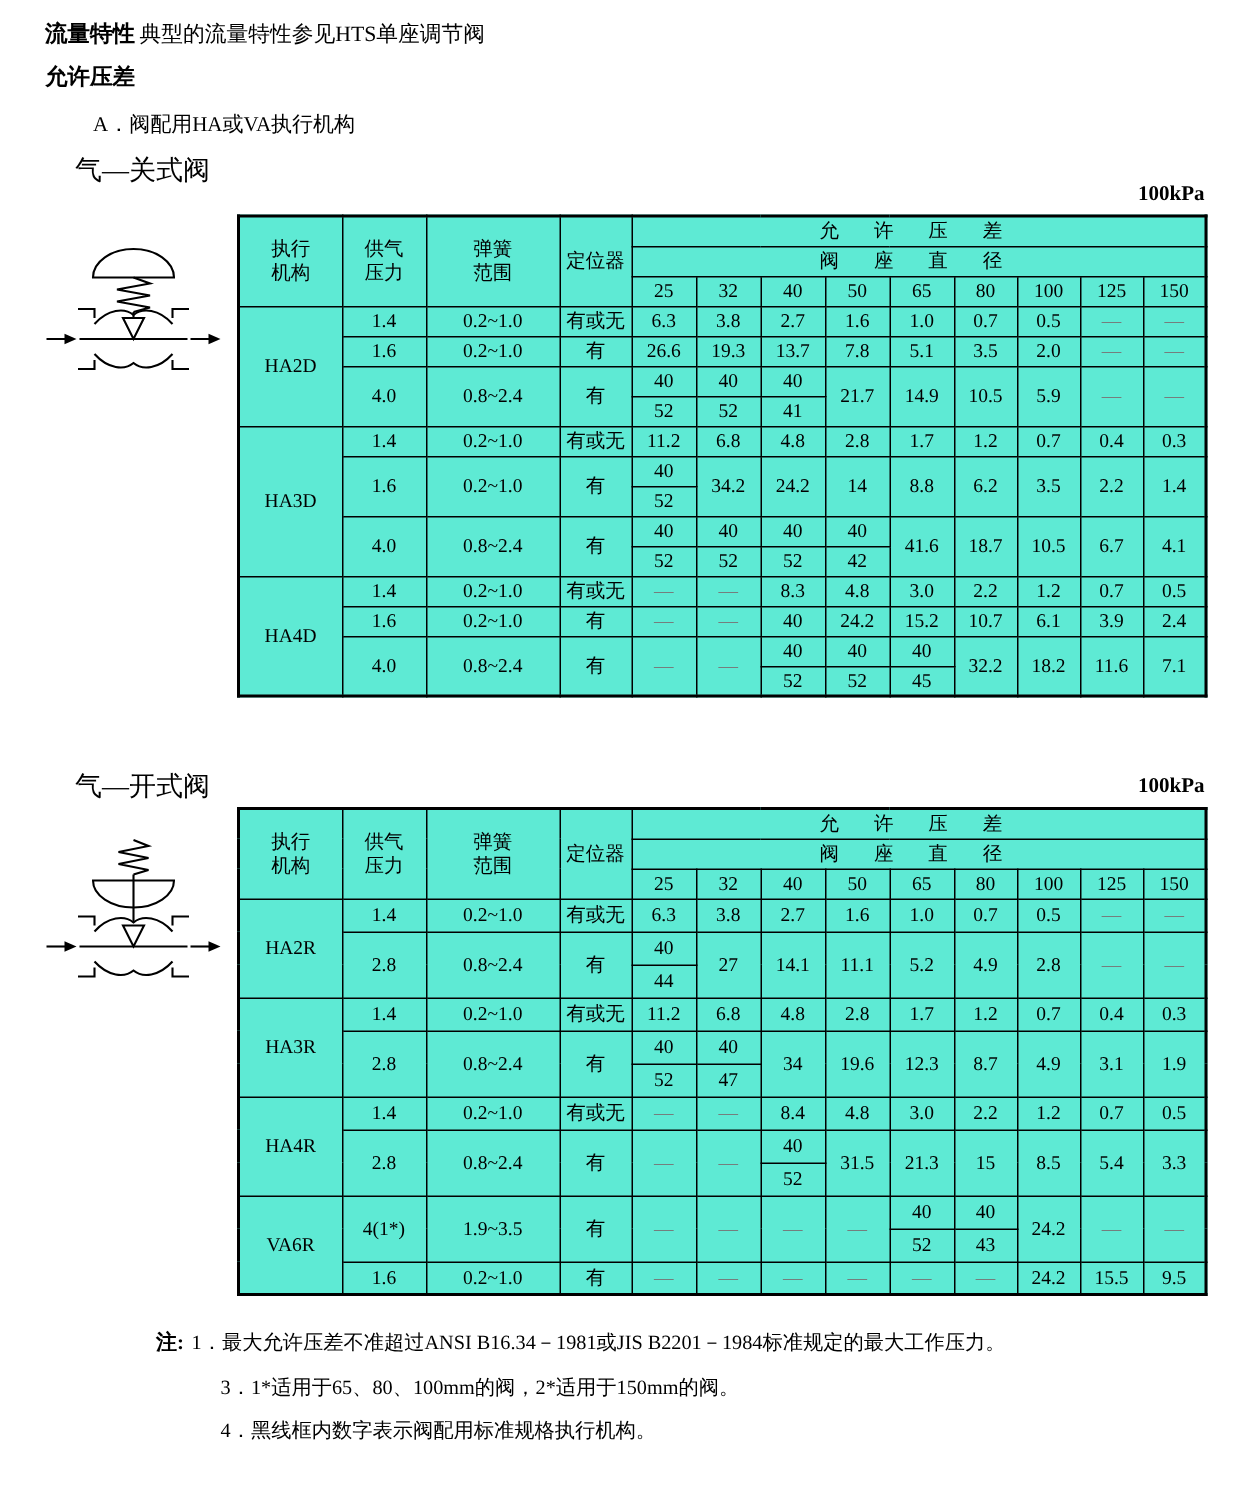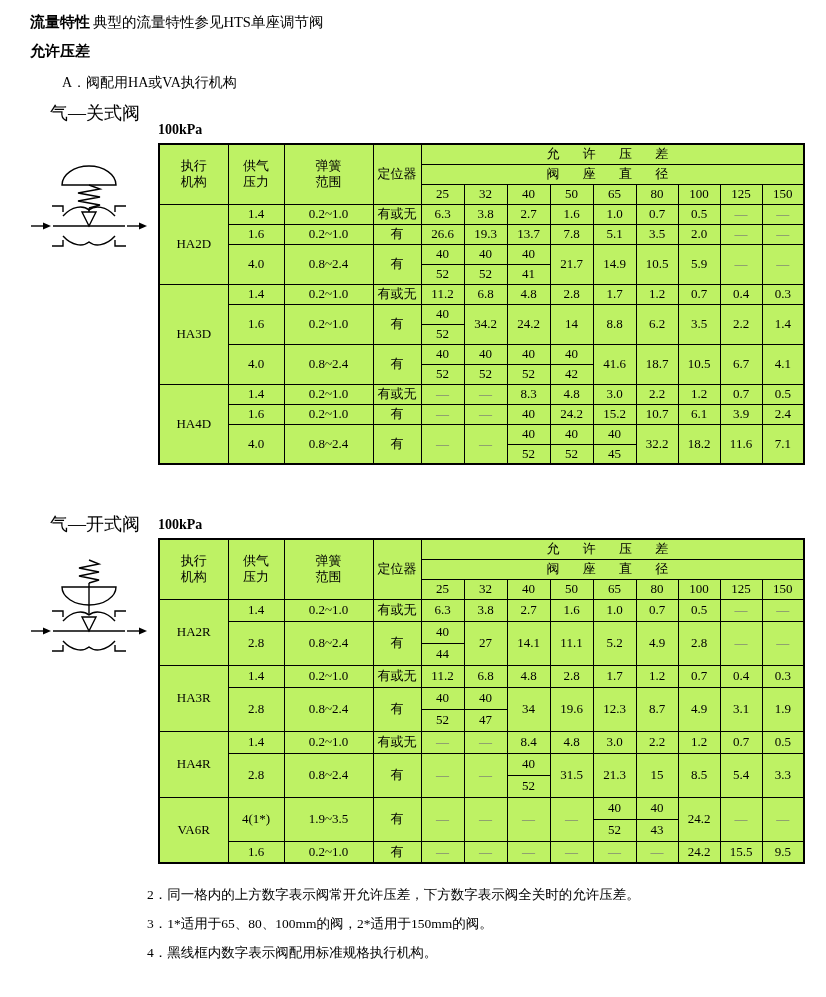--- a/index.html
+++ b/index.html
@@ -6,24 +6,24 @@
   body{width:826px;height:997px;background:#fff;position:relative;overflow:hidden;
        font-family:"Liberation Serif","DejaVu Serif",serif;color:#000}
   .abs{position:absolute}
   .h1{left:30px;top:13px;font-size:14.5px}
   .h1 b{font-size:15px;margin-right:3px}
   .h2{left:30px;top:42px;font-size:15px;font-weight:bold}
   .h3{left:62px;top:74px;font-size:14px}
   .cap{font-size:18px}
   .cap1{left:50px;top:101px}
   .cap2{left:50px;top:512px}
-  .unit{left:158px;width:645px;text-align:left;font-weight:bold;font-size:14px}
+  .unit{left:158px;width:645px;text-align:right;font-weight:bold;font-size:14px}
   .unit1{top:122px}
   .unit2{top:517px}
-  .vt{position:absolute;border-collapse:collapse;table-layout:fixed;background:#bef264;border:2px solid #000;width:646px}
+  .vt{position:absolute;border-collapse:collapse;table-layout:fixed;background:#5eead4;border:2px solid #000;width:646px}
   .vt th,.vt td{border:1px solid #000;text-align:center;vertical-align:middle;
                 font-size:13px;font-weight:normal;padding:0;overflow:hidden;line-height:1.25}
   .t1{left:158px;top:143px}
   .t2{left:158px;top:538px}
   .t1 tr{height:20px}
   .t2 thead tr{height:20px}
   .t2 tbody tr{height:22px}
   .sp{letter-spacing:10px}
   .dash{color:#777}
   .bl{border-left:3px solid #000}
@@ -486,16 +486,16 @@
         <td class="dash">—</td>
         <td class="dash">—</td>
         <td>24.2</td>
         <td>15.5</td>
         <td>9.5</td>
       </tr>
     </tbody>
   </table>
 
 <div class="abs notes">
-  <div class="note-line nl-indent">2．同一格内的上方数字表示阀常开允许压差，下方数字表示阀全关时的允许压差。</div>
+  <div class="note-line"><b>注:</b><span>1．最大允许压差不准超过ANSI B16.34－1981或JIS B2201－1984标准规定的最大工作压力。</span></div>
   <div class="note-line nl-indent">3．1*适用于65、80、100mm的阀，2*适用于150mm的阀。</div>
   <div class="note-line nl-indent">4．黑线框内数字表示阀配用标准规格执行机构。</div>
 </div>
 
 </body></html>

